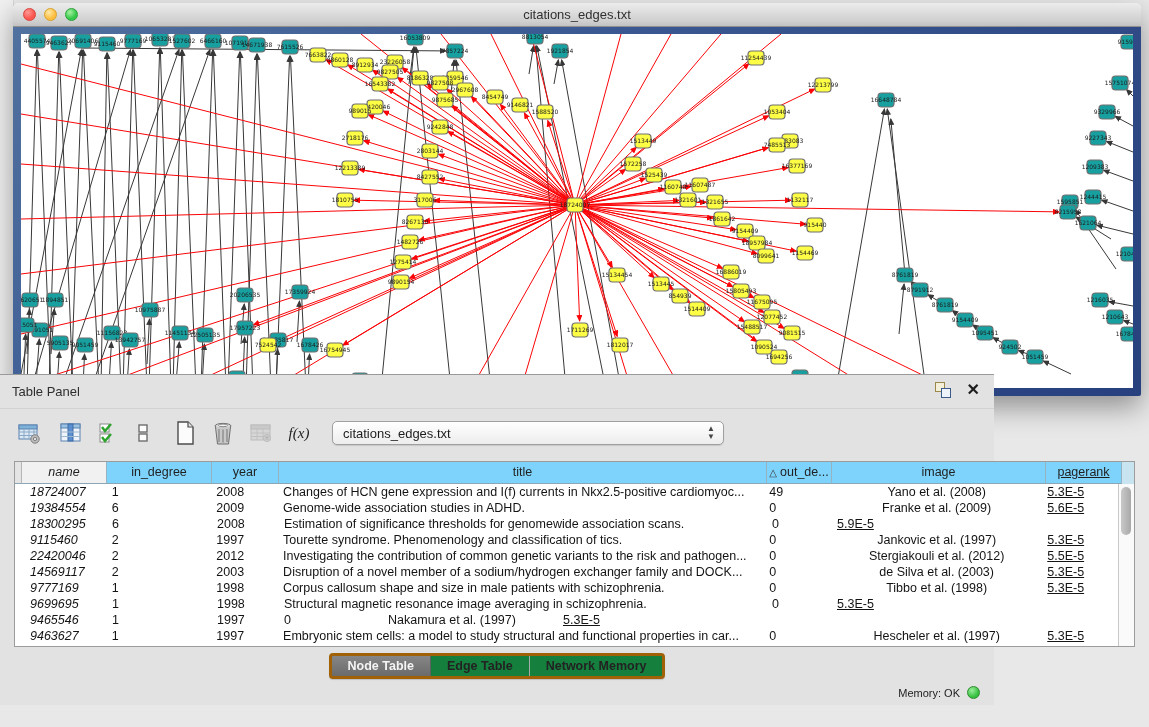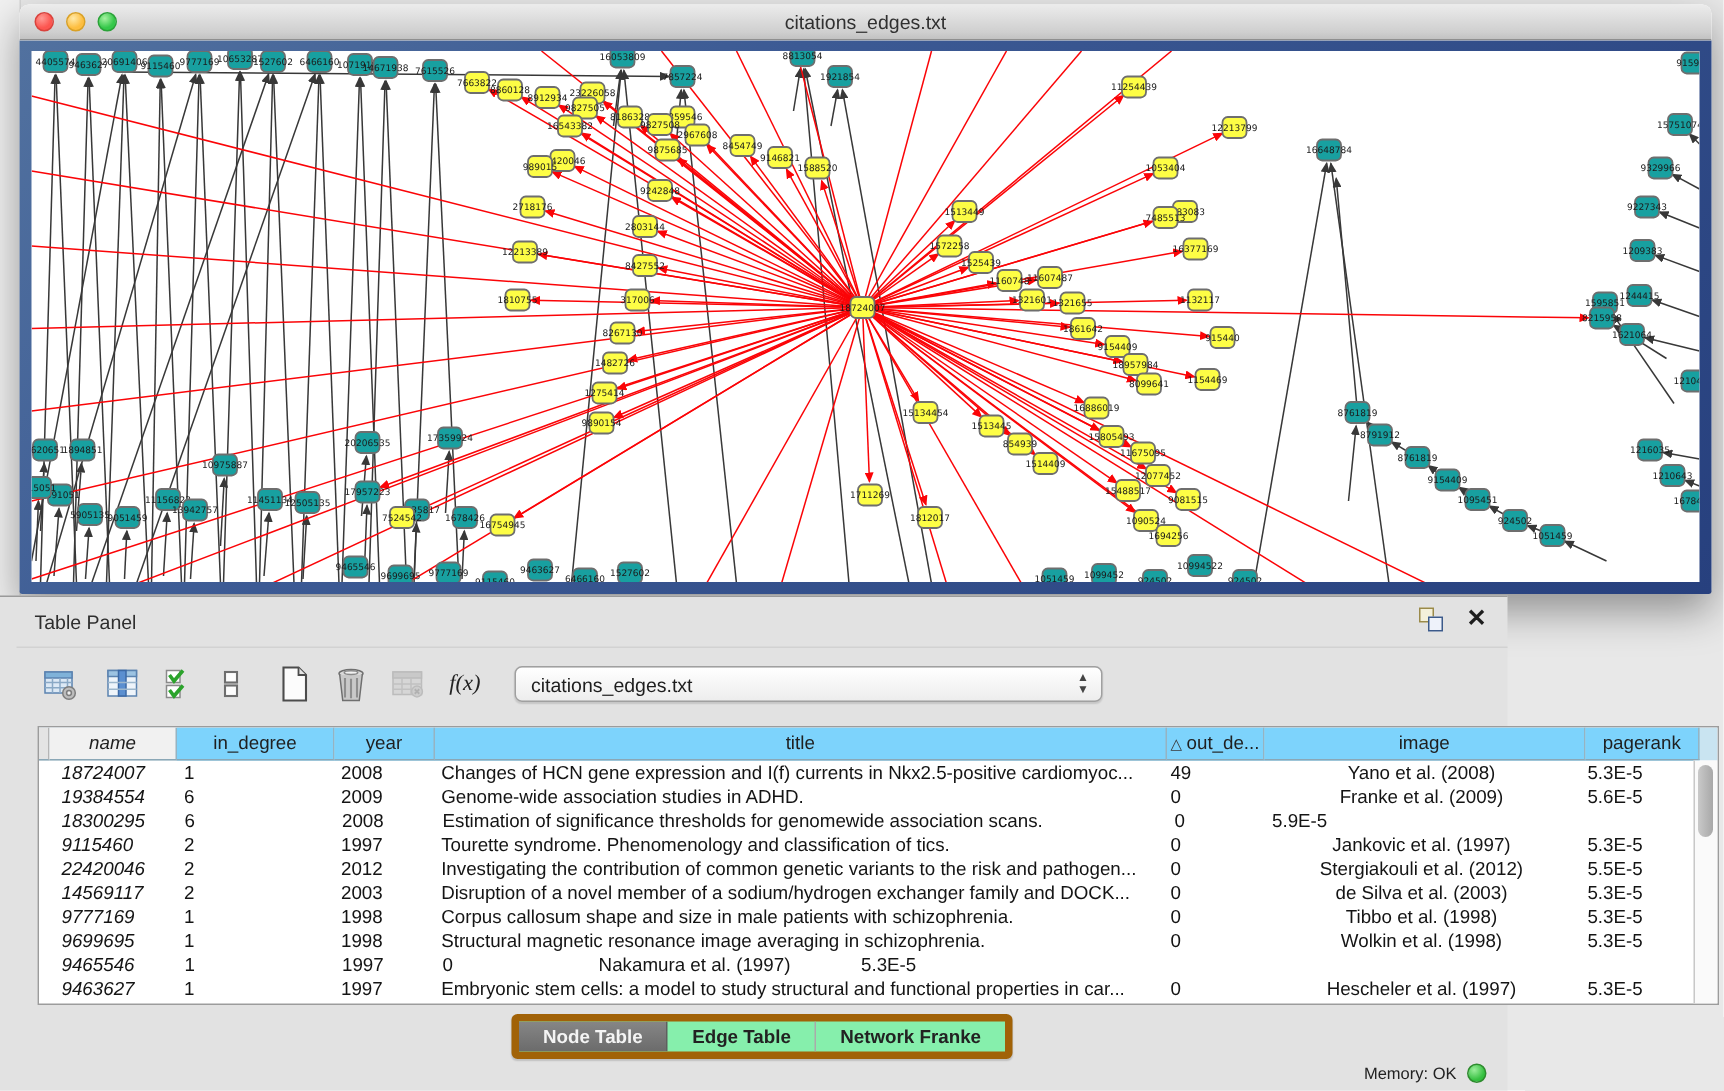--- a/index.html
+++ b/index.html
@@ -30,22 +30,22 @@
   .light.green{background:radial-gradient(circle at 35% 30%, #a6f2a1,#35c84a 60%);border:1px solid #2aa238;}
   .view-frame{
     height:369px; box-sizing:border-box; padding:7px 8px 8px 8px;
     background:linear-gradient(135deg,#51719f 0%, #3c5a94 35%, #27407e 100%);
     border-radius:0 0 2px 2px;
   }
   .net-canvas{width:1112px;height:354px;background:#ffffff;overflow:hidden;position:relative;}
   .net-canvas svg{display:block;}
   
   .table-panel{
-    position:absolute; left:0; top:397px; width:994px; height:330px;
-    background:#e2e2e2; border-top:1px solid #9a9a9a;padding-left:11px;
+    position:absolute; left:0; top:374px; width:994px; height:330px;
+    background:#e2e2e2; border-top:1px solid #9a9a9a;
   }
   .panel-header{height:33px; position:relative; border-bottom:1px solid #d2d2d2;}
   .panel-header .panel-title{line-height:33px; padding-left:12px; font-size:13px; color:#2e2e2e;}
   .panel-header .hdr-actions{position:absolute; right:14px; top:7px; display:flex; gap:16px; align-items:center;}
   .float-icon{position:relative; width:16px; height:16px;}
   .float-icon .sq-a{position:absolute; left:0; top:0; width:8px; height:8px; border:1.5px solid #9a8a4a; background:#f4f0da;}
   .float-icon .sq-b{position:absolute; right:0; bottom:0; width:8px; height:8px; border:1.5px solid #3c5a8a; background:#eef2fa;}
   .close-icon{font-size:16px; font-weight:bold; color:#1d1d1d; line-height:16px; cursor:default;}
   .toolbar{display:flex; align-items:center; margin:7px 0 0 14px; height:34px;}
   .tb-btn{width:30px; height:30px; display:flex; align-items:center; justify-content:center;}
@@ -71,36 +71,36 @@
     text-align:center; border-right:1px solid #96b3c2; border-bottom:1px solid #8aa7b6;
     overflow:hidden; white-space:nowrap; background:#7dd3fc;
   }
   .th.gutter{background:#e4e4e4; border-right:1px solid #b5b5b5;}
   .th.name-col{background:#f1f1f1;}
   .sort-tri{font-size:10px; margin-right:3px; color:#3a3a3a;}
   .tbody{position:absolute; left:0; top:22px; right:15px; bottom:0; overflow:hidden;}
   .tr{display:flex; height:16px; line-height:16px;}
   .td{box-sizing:border-box; padding:0 4px; font-size:12.5px; color:#141414; overflow:hidden; white-space:nowrap;}
   .c-gutter{width:7px;} .c-name{width:85px;font-style:italic;} .c-indeg{width:105px;} .c-year{width:67px;}
-  .c-title{width:488px;} .c-out{width:65px;} .c-short{width:214px;} .c-page{width:76px;}
+  .c-title{width:488px;} .c-out{width:65px;} .c-short{width:214px;} .c-page{width:76px;text-decoration:underline;}
   .td.c-short{text-align:center;}
   .td.c-name{padding-left:7px;}
   .scrollbar{
     position:absolute; right:0; top:22px; bottom:0; width:15px;
     background:#fafafa; border-left:1px solid #c8c8c8;
   }
   .scroll-thumb{
     position:absolute; left:2px; top:3px; width:10px; height:48px;
     border-radius:6px; background:linear-gradient(90deg,#c9c9c9,#a8a8a8);
   }
   
   .tabs-row{display:flex; justify-content:center; margin-top:6px;}
   .seg{
-    display:inline-flex; border:5px solid #a16207; border-radius:4px; overflow:hidden;
-    background:#86efac; box-shadow:0 1px 1px rgba(0,0,0,.15);
+    display:inline-flex; border:3px solid #a16207; border-radius:4px; overflow:hidden;
+    background:#15803d; box-shadow:0 1px 1px rgba(0,0,0,.15);
   }
   .seg .tab{
     padding:0 16px; height:20px; line-height:20px; font-size:12.5px; font-weight:bold;
     color:#222; border-right:1px solid #aaaaaa;
   }
   .seg .tab:last-child{border-right:none;}
   .seg .tab.active{background:linear-gradient(#868686,#6b6b6b); color:#f4f4f4; border-right:1px solid #5f5f5f;}
   
   .status{position:absolute; right:14px; bottom:6px; display:flex; align-items:center; gap:7px;text-align:right;}
   .status .mem-label{font-size:11px; color:#222;}
@@ -973,21 +973,20 @@
           <div class="td c-short">Tibbo et al. (1998)</div>
           <div class="td c-page">5.3E-5</div>
         </div>
         <div class="tr">
           <div class="td c-gutter"></div>
           <div class="td c-name">9699695</div>
           <div class="td c-indeg">1</div>
           <div class="td c-year">1998</div>
           <div class="td c-title">Structural magnetic resonance image averaging in schizophrenia.</div>
           <div class="td c-out">0</div>
-          <div class="td c-short">Wolkin et al. (1998)</div>
           <div class="td c-page">5.3E-5</div>
         </div>
         <div class="tr">
           <div class="td c-gutter"></div>
           <div class="td c-name">9465546</div>
           <div class="td c-indeg">1</div>
           <div class="td c-year">1997</div>
           <div class="td c-out">0</div>
           <div class="td c-short">Nakamura et al. (1997)</div>
           <div class="td c-page">5.3E-5</div>
@@ -1005,21 +1004,21 @@
       </div>
     <div class="scrollbar">
       <div class="scroll-thumb"></div>
     </div>
   </div>
 
   <div class="tabs-row">
     <div class="seg">
       <span class="tab active">Node Table</span>
       <span class="tab">Edge Table</span>
-      <span class="tab">Network Franke</span>
+      <span class="tab">Network Memory</span>
     </div>
   </div>
 
   <div class="status">
     <span class="mem-label">Memory: OK</span>
     <span class="mem-dot"></span>
   </div>
 </div>
 
 </body></html>

